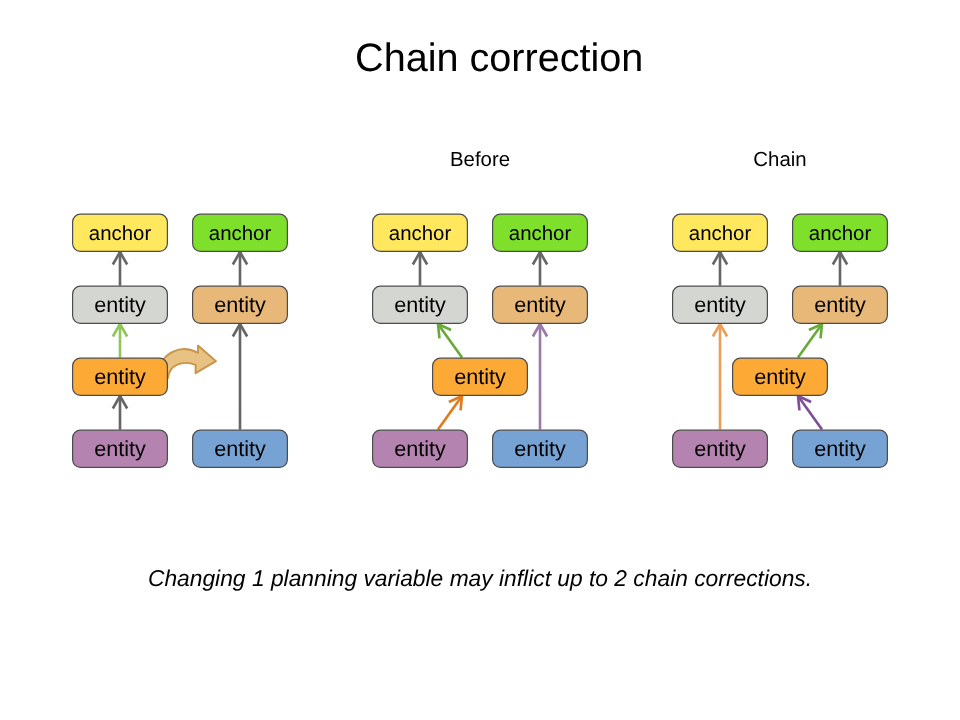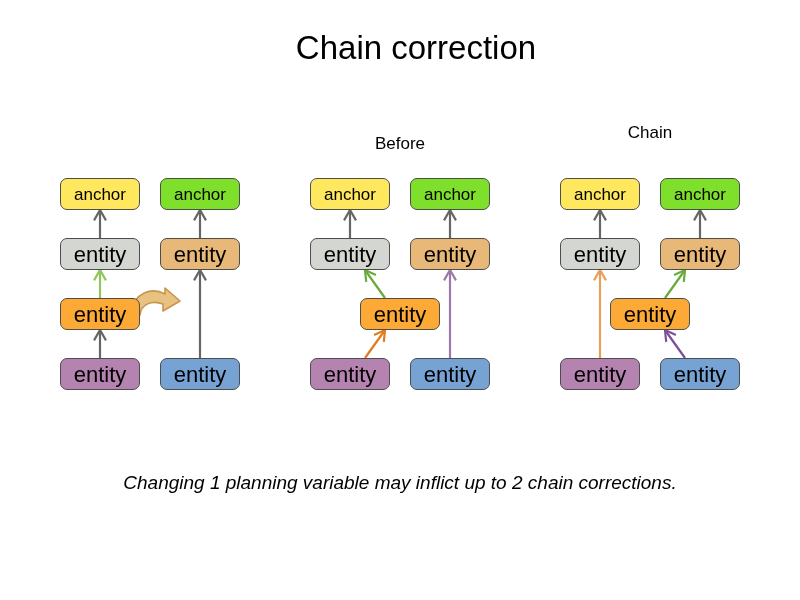--- a/index.html
+++ b/index.html
@@ -61,21 +61,21 @@
   .node {
     position: absolute;
     width: 80px;
     height: 32px;
     box-sizing: border-box;
     border: 1px solid #4d4d4d;
     border-radius: 7px;
     display: flex;
     align-items: center;
     justify-content: center;
-    font-size: 22px;
+    font-size: 18px;
     line-height: 17px;
     color: #000000;
     z-index: 3;
   }
   .node.anchor { font-size: 17px; }
 
   svg.edges {
     position: absolute;
     left: 0; top: 0;
     width: 800px;
@@ -84,21 +84,21 @@
     overflow: visible;
   }
 </style>
 </head>
 <body>
 
 <div id="stage">
 
   <div class="title">Chain correction</div>
 
-  <div class="panel-label" id="label-before" style="left: 300px; top: 133px; width: 200px;">Before</div>
+  <div class="panel-label" id="label-before" style="left: 300px; top: 122px; width: 200px;">Before</div>
 
   <div class="panel-label" id="label-after" style="left: 550px; top: 122px; width: 200px;">Chain</div>
 
   <svg class="edges" id="edge-layer" viewBox="0 0 800 600" xmlns="http://www.w3.org/2000/svg">
       <g>
         <line x1="100" y1="238" x2="100" y2="210" stroke="#666666" stroke-width="2.2" stroke-linecap="butt"></line>
         <path d="M 105.96256165412484 220.4138301561318 L 100 210 L 94.03743834587516 220.4138301561318" fill="none" stroke="#666666" stroke-width="2.2" stroke-linecap="butt" stroke-linejoin="miter"></path>
       </g>
       <g>
         <line x1="200" y1="238" x2="200" y2="210" stroke="#666666" stroke-width="2.2" stroke-linecap="butt"></line>

